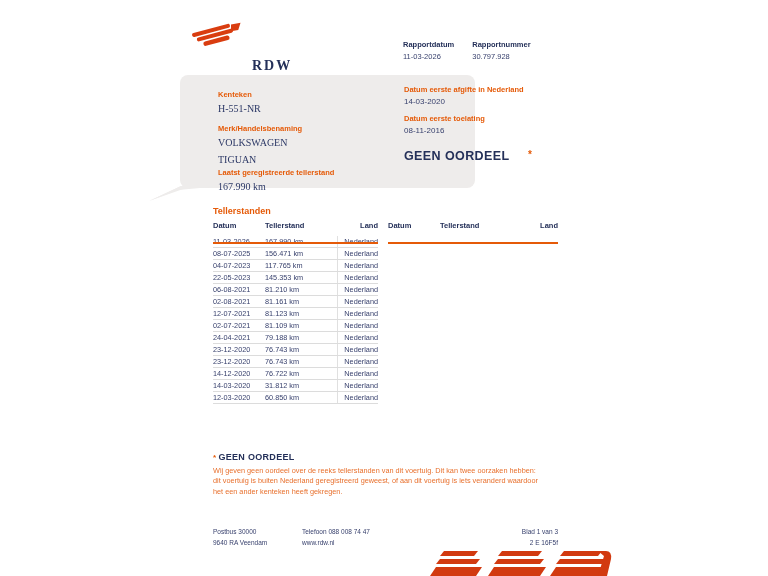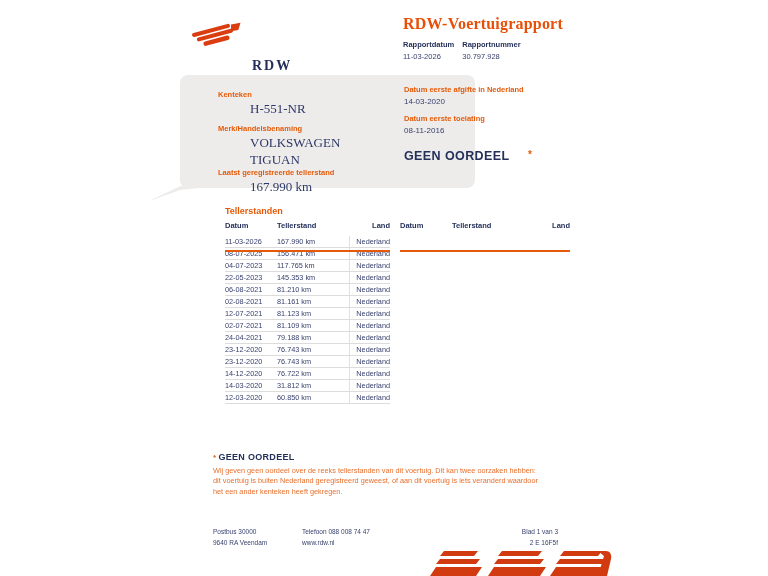--- a/index.html
+++ b/index.html
@@ -10,51 +10,51 @@
   
   .logo{position:absolute;left:192px;top:20px;width:52px;height:30px;}
   .logo-text{
     position:absolute;left:252px;top:17px;font-family:"Liberation Serif",serif;
     font-size:14px;font-weight:bold;letter-spacing:2px;color:#243059;margin-top:41px;
   }
   .doc-title{
     position:absolute;left:403px;top:15px;font-family:"Liberation Serif",serif;
     font-size:16px;font-weight:bold;color:#e8500a;letter-spacing:0.2px;
   }
-  .report-meta{position:absolute;left:403px;top:40px;display:flex;gap:8px;}
+  .report-meta{position:absolute;left:403px;top:40px;display:flex;gap:18px;}
   .meta-block{min-width:48px;}
   .meta-label{font-size:7.5px;font-weight:bold;color:#243059;}
   .meta-value{font-size:7.5px;color:#39426e;margin-top:3px;}
   
   .panel{
     position:absolute;left:180px;top:75px;width:295px;height:113px;
     background:#eeeceb;border-radius:8px;
   }
   .panel-tail{position:absolute;left:148px;top:186px;width:70px;height:17px;}
   .panel-col-left{position:absolute;left:38px;top:15px;}
   .panel-col-right{position:absolute;left:224px;top:10px;width:130px;}
   .p-label{font-size:7.5px;font-weight:bold;color:#e55a08;margin-top:8px;}
   .p-label:first-child{margin-top:0;}
   .p-value{
-    font-family:"Liberation Serif",serif;font-size:13px;color:#2c3866;
-    margin-top:2px;line-height:15px;margin-left:32px;
+    font-family:"Liberation Serif",serif;font-size:10px;color:#2c3866;
+    margin-top:2px;line-height:15px;
   }
   .p-small-value{font-size:8px;color:#39426e;margin-top:3px;}
   .oordeel-line{margin-top:14px;display:flex;align-items:flex-start;width:128px;}
   .oordeel{
     font-size:12.5px;font-weight:bold;color:#243059;letter-spacing:0.4px;flex:1;
   }
   .oordeel-mark{font-size:10px;font-weight:bold;color:#e55a08;}
   
-  .table-wrap{position:absolute;left:213px;top:206px;width:345px;margin-left:12px;}
+  .table-wrap{position:absolute;left:213px;top:206px;width:345px;}
   .t-title{font-size:9px;font-weight:bold;color:#e55a08;margin-bottom:5px;}
   .theads{position:relative;height:15px;}
   .thead{
     position:absolute;top:0;display:flex;border-bottom:2px solid #e55a08;
-    padding-bottom:20px;font-size:7.5px;font-weight:bold;color:#243059;
+    padding-bottom:12px;font-size:7.5px;font-weight:bold;color:#243059;
   }
   .thead-left{left:0;width:165px;}
   .thead-right{left:175px;width:170px;}
   .c-date{width:52px;}
   .c-val{flex:1;}
   .c-land{width:40px;text-align:right;}
   .tbody{width:165px;}
   .trow{
     display:flex;height:11px;line-height:11px;font-size:7.3px;color:#39426e;
     border-bottom:1px solid #dcdcdc;
@@ -81,21 +81,20 @@
   <svg class="logo" viewBox="0 0 60 32">
     <g fill="#d93d10" transform="rotate(-15 28 16)">
       <rect x="1" y="7" width="45" height="4.6" rx="2.2"></rect>
       <rect x="5" y="13.4" width="43" height="4.6" rx="2.2"></rect>
       <rect x="11" y="19.8" width="31" height="5.2" rx="2.4"></rect>
     </g>
     <path d="M45 4 l11 -2.2 -2.6 8.4 -8.4 1.4 z" fill="#d93d10"></path>
   </svg>
   <div class="logo-text">RDW</div>
 
-  <div class="doc-title">RDW-Voertuigrapport</div>
   <div class="report-meta">
     <div class="meta-block">
       <div class="meta-label">Rapportdatum</div>
       <div class="meta-value">11-03-2026</div>
     </div>
     <div class="meta-block">
       <div class="meta-label">Rapportnummer</div>
       <div class="meta-value">30.797.928</div>
     </div>
   </div>

